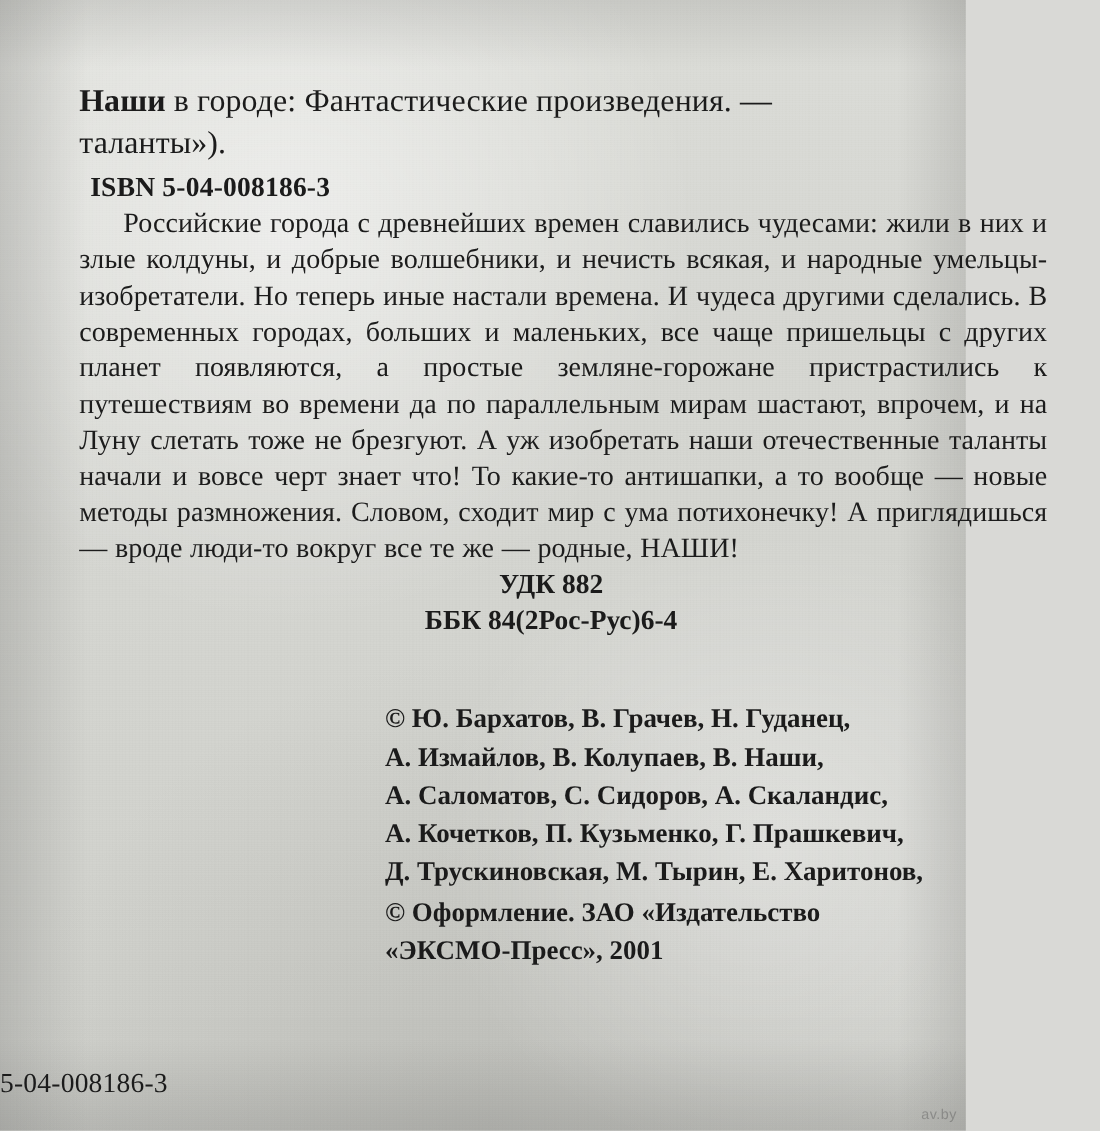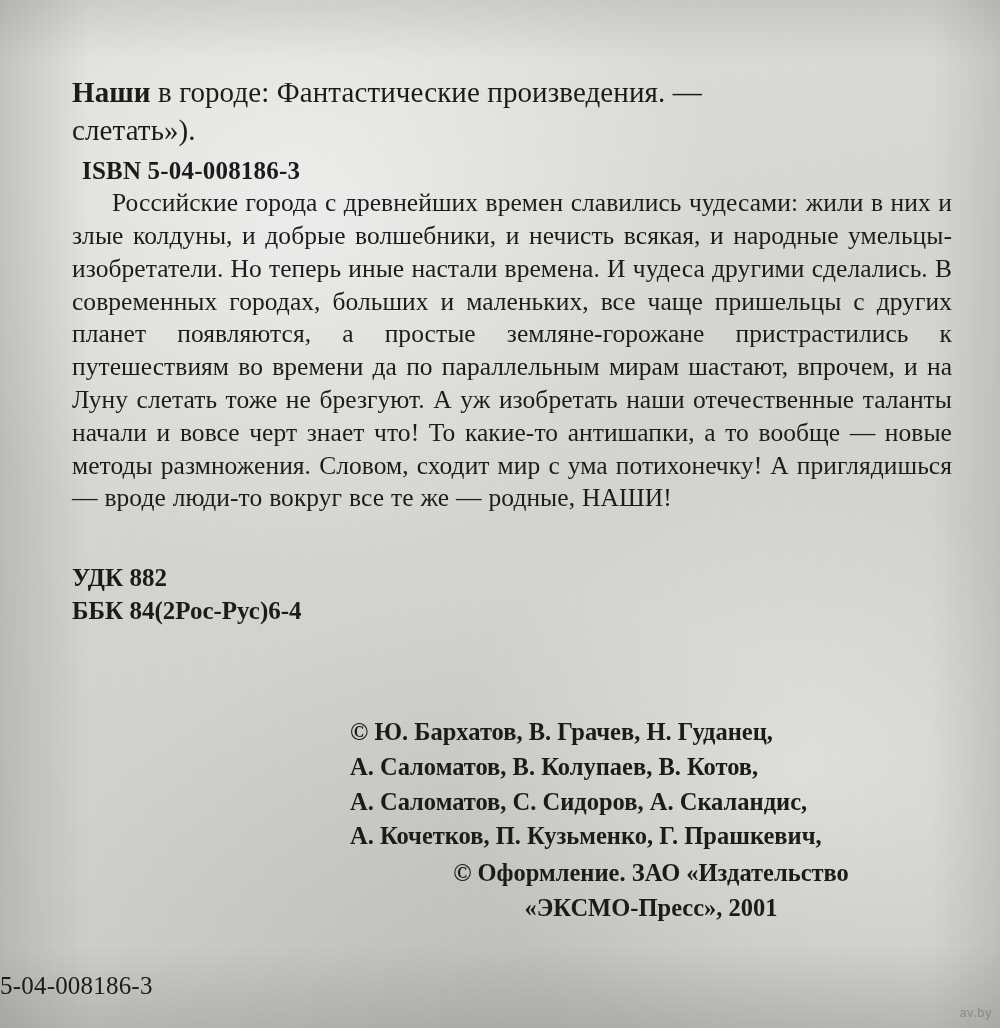--- a/index.html
+++ b/index.html
@@ -10,21 +10,21 @@
     width: 1000px;
     height: 1028px;
     background: #d9d9d6;
     font-family: "Liberation Serif", serif;
     overflow: hidden;
   }
 
   
   .page {
     position: relative;
-    width: 1000px;
+    width: 878px;
     height: 1028px;
     background:
       radial-gradient(ellipse 60% 50% at 30% 20%, rgba(255,255,255,0.55), rgba(255,255,255,0) 70%),
       radial-gradient(ellipse 50% 40% at 80% 75%, rgba(255,255,255,0.35), rgba(255,255,255,0) 70%),
       radial-gradient(ellipse 70% 60% at 50% 100%, rgba(150,150,145,0.30), rgba(255,255,255,0) 70%),
       linear-gradient(170deg, #dedfda 0%, #d6d7d2 35%, #d2d3ce 60%, #cdcec9 100%);
     box-sizing: border-box;
   }
   .grain {
     position: absolute;
@@ -77,44 +77,42 @@
     font-size: 25.5px;
     line-height: 1.285;
     color: #1c1c1c;
     text-align: justify;
     text-indent: 40px;
     letter-spacing: 0.05px;
     word-spacing: 0.5px;
   }
 
   .codes {
-    margin-top: 46px;
-    text-align: left;
+    text-align: center;
     padding-right: 22px;
     font-size: 25px;
     font-weight: bold;
     line-height: 1.32;
     color: #1b1b1b;
   }
 
   .credits {
-    margin-top: 88px;
+    margin-top: 56px;
     padding-left: 278px;
     font-size: 24.5px;
     font-weight: bold;
     line-height: 1.42;
     color: #1b1b1b;
   }
   .credits .line {
     white-space: nowrap;
   }
 
   .copyright-block {
     margin-top: 2px;
-    text-align: center;
   }
 
   .bottom-isbn {
     position: absolute;
     left: -72px;
     top: 898px;
     width: 250px;
     font-size: 25px;
     font-weight: normal;
     color: #1b1b1b;
@@ -136,37 +134,38 @@
 <body>
 
 <div class="page">
   <div class="grain"></div>
   <div class="edge-shade"></div>
 
   <div class="content">
 
     <div class="title-block">
       <div><span class="bold">Наши</span><span> в городе: Фантастические произведения. —</span></div>
-      <div>слетать»).</div>
+      <div>таланты»).</div>
     </div>
 
     <div class="isbn-line">ISBN 5-04-008186-3</div>
 
     <div class="annotation">Российские города с древнейших времен славились чудесами: жили в них и злые колдуны, и добрые волшебники, и нечисть всякая, и народные умельцы-изобретатели. Но теперь иные настали времена. И чудеса другими сделались. В современных городах, больших и маленьких, все чаще пришельцы с других планет появляются, а простые земляне-горожане пристрастились к путешествиям во времени да по параллельным мирам шастают, впрочем, и на Луну слетать тоже не брезгуют. А уж изобретать наши отечественные таланты начали и вовсе черт знает что! То какие-то антишапки, а то вообще — новые методы размножения. Словом, сходит мир с ума потихонечку! А приглядишься — вроде люди-то вокруг все те же — родные, НАШИ!</div>
 
     <div class="codes">
       <div>УДК 882</div>
       <div>ББК 84(2Рос-Рус)6-4</div>
     </div>
 
     <div class="credits">
       <div class="line">© Ю. Бархатов, В. Грачев, Н. Гуданец,</div>
-      <div class="line">А. Саломатов, В. Колупаев, В. Котов,</div>
+      <div class="line">А. Измайлов, В. Колупаев, В. Наши,</div>
       <div class="line">А. Саломатов, С. Сидоров, А. Скаландис,</div>
       <div class="line">А. Кочетков, П. Кузьменко, Г. Прашкевич,</div>
+      <div class="line">Д. Трускиновская, М. Тырин, Е. Харитонов,</div>
       <div class="copyright-block">
         <div class="line">© Оформление. ЗАО «Издательство</div>
         <div class="line">«ЭКСМО-Пресс», 2001</div>
       </div>
     </div>
 
     <div class="bottom-isbn">5-04-008186-3</div>
   </div>
 
   <div class="watermark">av.by</div>

